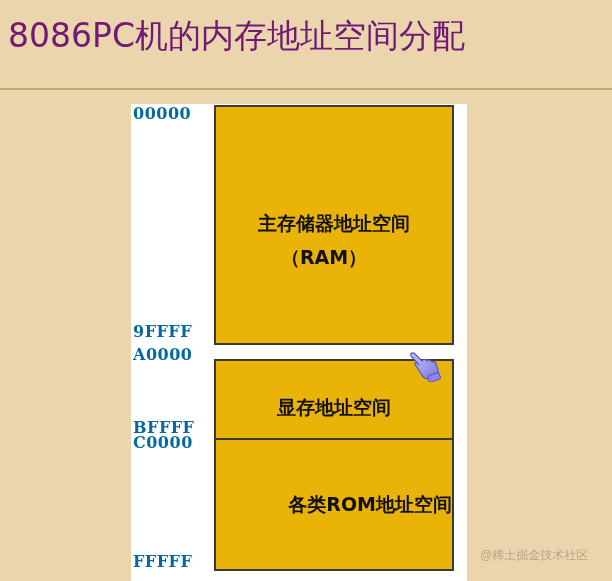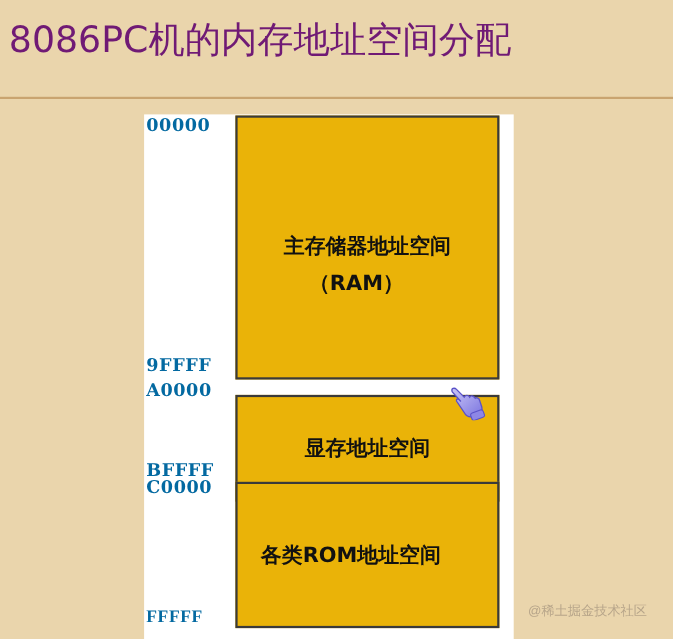--- a/index.html
+++ b/index.html
@@ -50,33 +50,33 @@
 <div class="title">8086PC机的内存地址空间分配</div>
 <div class="rule"></div>
 
 <div class="wbg"></div>
 
 <div class="label" style="top:104px;">00000</div>
 <div class="label" style="top:322px;">9FFFF</div>
 <div class="label" style="top:345px;">A0000</div>
 <div class="label" style="top:418px;">BFFFF</div>
 <div class="label" style="top:433px;">C0000</div>
-<div class="label" style="top:552px;font-family:Liberation Serif, serif;">FFFFF</div>
+<div class="label" style="top:552px;">FFFFF</div>
 
 <div class="block" style="top:105px; height:240px;">
   <div class="block-text" style="top:104px;">主存储器地址空间</div>
   <div class="block-text" style="top:138px; left:-20px;">（RAM）</div>
 </div>
 
 <div class="block" style="top:343px; height:97px;margin-top:16px;">
   <div class="block-text" style="top:34px;">显存地址空间</div>
 </div>
 
 <div class="block" style="top:438px; height:133px;">
-  <div class="block-text" style="top:52px; left:-30px;">各类ROM地址空间</div>
+  <div class="block-text" style="top:52px; left:-30px;text-align:right;">各类ROM地址空间</div>
 </div>
 
 <div class="cursor">
   <svg width="36" height="32" viewBox="0 0 36 32">
     <defs>
       <linearGradient id="hg" x1="0" y1="0" x2="1" y2="1">
         <stop offset="0" stop-color="#c9c6f5"></stop>
         <stop offset="1" stop-color="#7b74e0"></stop>
       </linearGradient>
     </defs>

